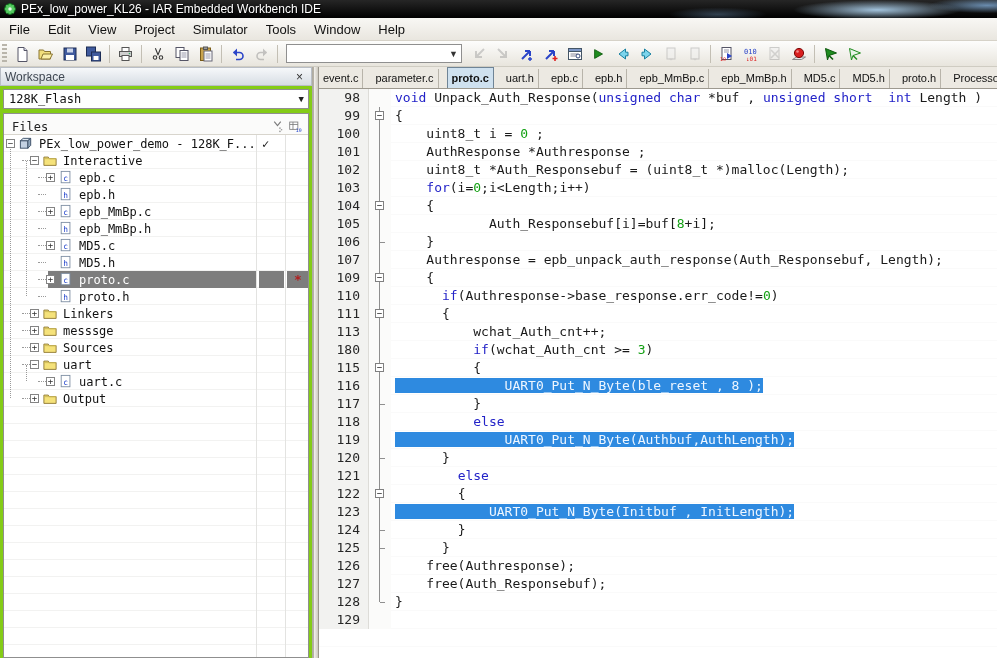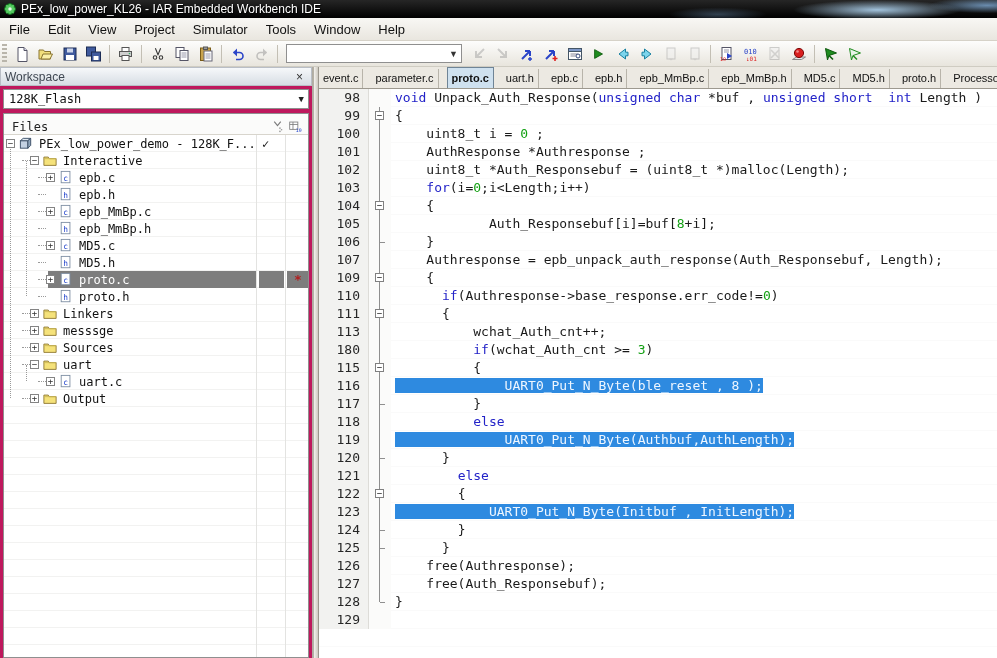--- a/index.html
+++ b/index.html
@@ -30,21 +30,21 @@
   .tb-sep { width:1px; height:18px; background:#c3bfb4; margin:0 3px; }
   .tb-combo { width:176px; height:19px; background:#fff; border:1px solid #8f8f8f;
     display:flex; align-items:center; justify-content:flex-end; margin:0 4px; }
   .tb-combo .arrow { font-size:9px; color:#333; padding-right:3px; }
 
   
   .main { position:absolute; top:67px; left:0; right:0; bottom:0; display:flex; }
   .splitter { width:6px; background:linear-gradient(90deg,#f4f2ee,#cdc9c0); border-left:1px solid #b5b1a6; border-right:1px solid #9a968c; }
 
   
-  .workspace { width:313px; display:flex; flex-direction:column; background:#be185d; border-right:1px solid #b0aca2; }
+  .workspace { width:313px; display:flex; flex-direction:column; background:#84cc16; border-right:1px solid #b0aca2; }
   .ws-header { height:19px; display:flex; align-items:center; background:linear-gradient(#f6f8fa,#d7dde4);
     border:1px solid #b9bec6; font-size:12px; color:#3f4752; padding:0 4px; }
   .ws-header .ws-title { flex:1; }
   .ws-close { width:15px; height:14px; text-align:center; line-height:13px; font-size:12px; color:#333; border:1px solid transparent; }
   .ws-combo { margin:3px 3px 4px 3px; height:20px; border:1px solid #8f8f8f; background:#fff;
     display:flex; align-items:center; font-family:"DejaVu Sans Mono", monospace; font-size:12px; color:#111; padding-left:5px; }
   .ws-combo .arrow { margin-left:auto; font-size:9px; color:#222; padding-right:4px; }
   .files-pane { flex:1; margin:0 3px 0 3px; border:1px solid #8f8f8f; background:#fff; display:flex; flex-direction:column; overflow:hidden; }
   .files-head { height:21px; display:flex; align-items:flex-end; border-bottom:1px solid #d8d5cd; background:#fbfbfa;
     font-family:"DejaVu Sans Mono", monospace; font-size:12px; color:#222; padding:0 4px; }

